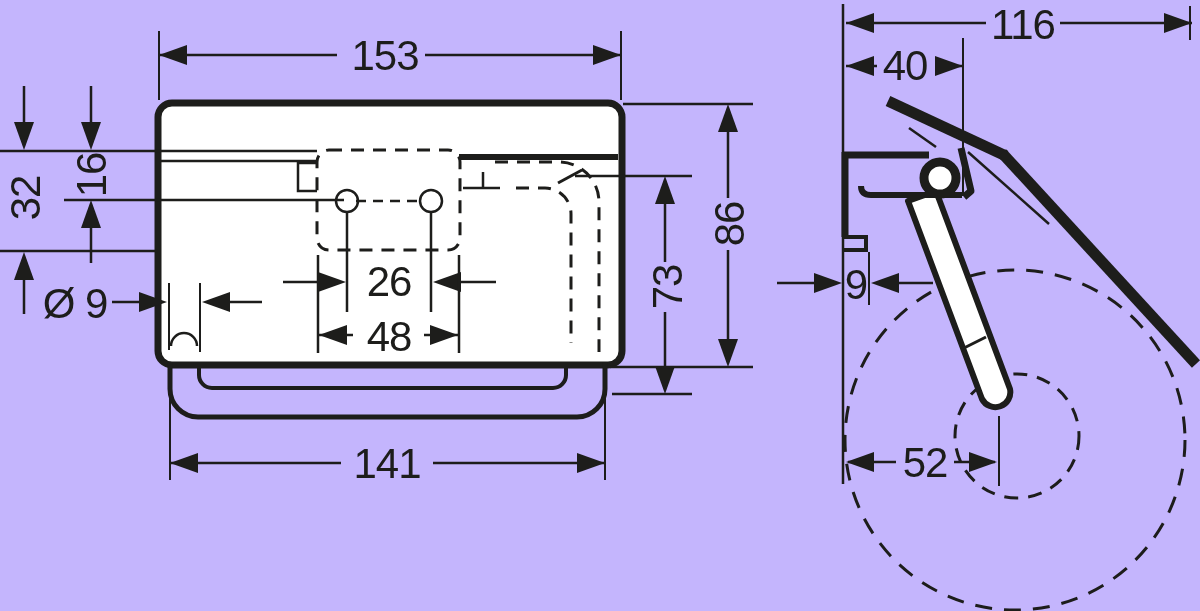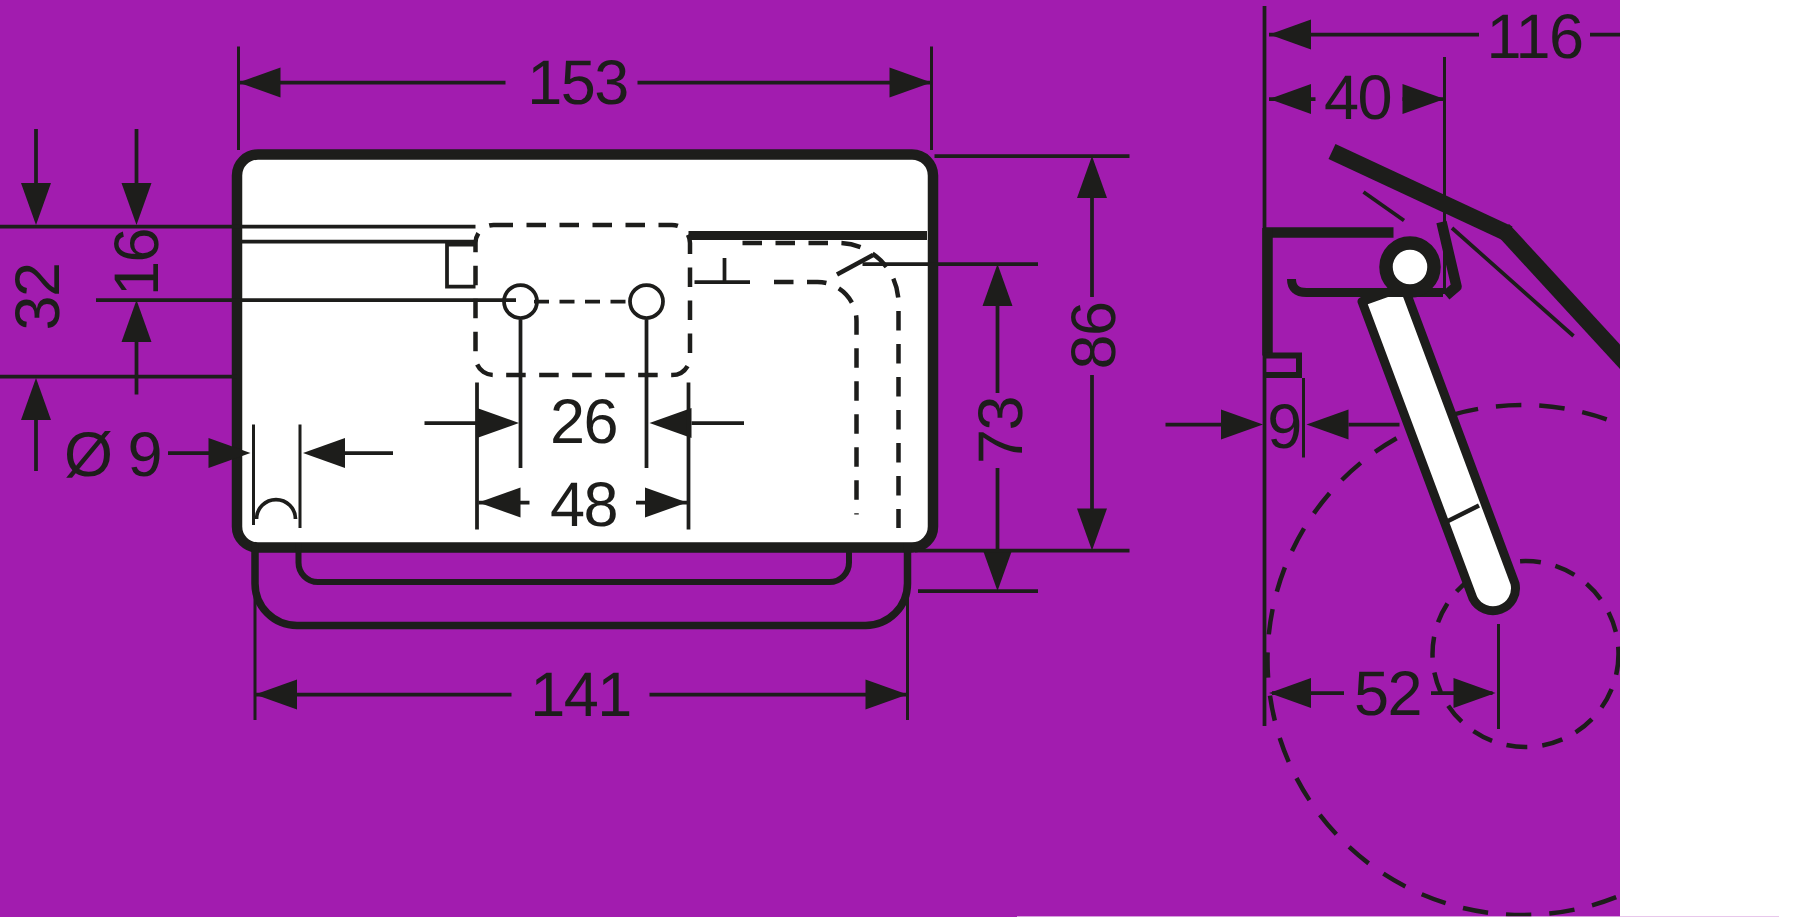--- a/index.html
+++ b/index.html
@@ -1,16 +1,16 @@
 <!DOCTYPE html>
 <html><head>
 <meta charset="utf-8">
 <style>
   html, body { margin: 0; padding: 0; background: #ffffff; }
-  .stage { width: 1080px; height: 611px; position: relative; background: #a21caf; overflow: hidden; }
+  .stage { width: 1200px; height: 611px; position: relative; background: #c4b5fd; overflow: hidden; }
   svg { display: block; }
   .ln  { stroke: #1d1d1b; stroke-width: 2.5; fill: none; }
   .ln2 { stroke: #1d1d1b; stroke-width: 2; fill: none; }
   .thick { stroke: #1d1d1b; stroke-width: 7; fill: none; }
   .med { stroke: #1d1d1b; stroke-width: 5; fill: none; }
   .med4 { stroke: #1d1d1b; stroke-width: 4; fill: none; }
   .dash { stroke: #1d1d1b; stroke-width: 3; fill: none; stroke-dasharray: 13 9; }
   .dashc { stroke: #1d1d1b; stroke-width: 3; fill: none; }
   .arrow { fill: #1d1d1b; stroke: none; }
   .dimtext { font-family: "Liberation Sans", sans-serif; font-size: 42px; fill: #1d1d1b;

